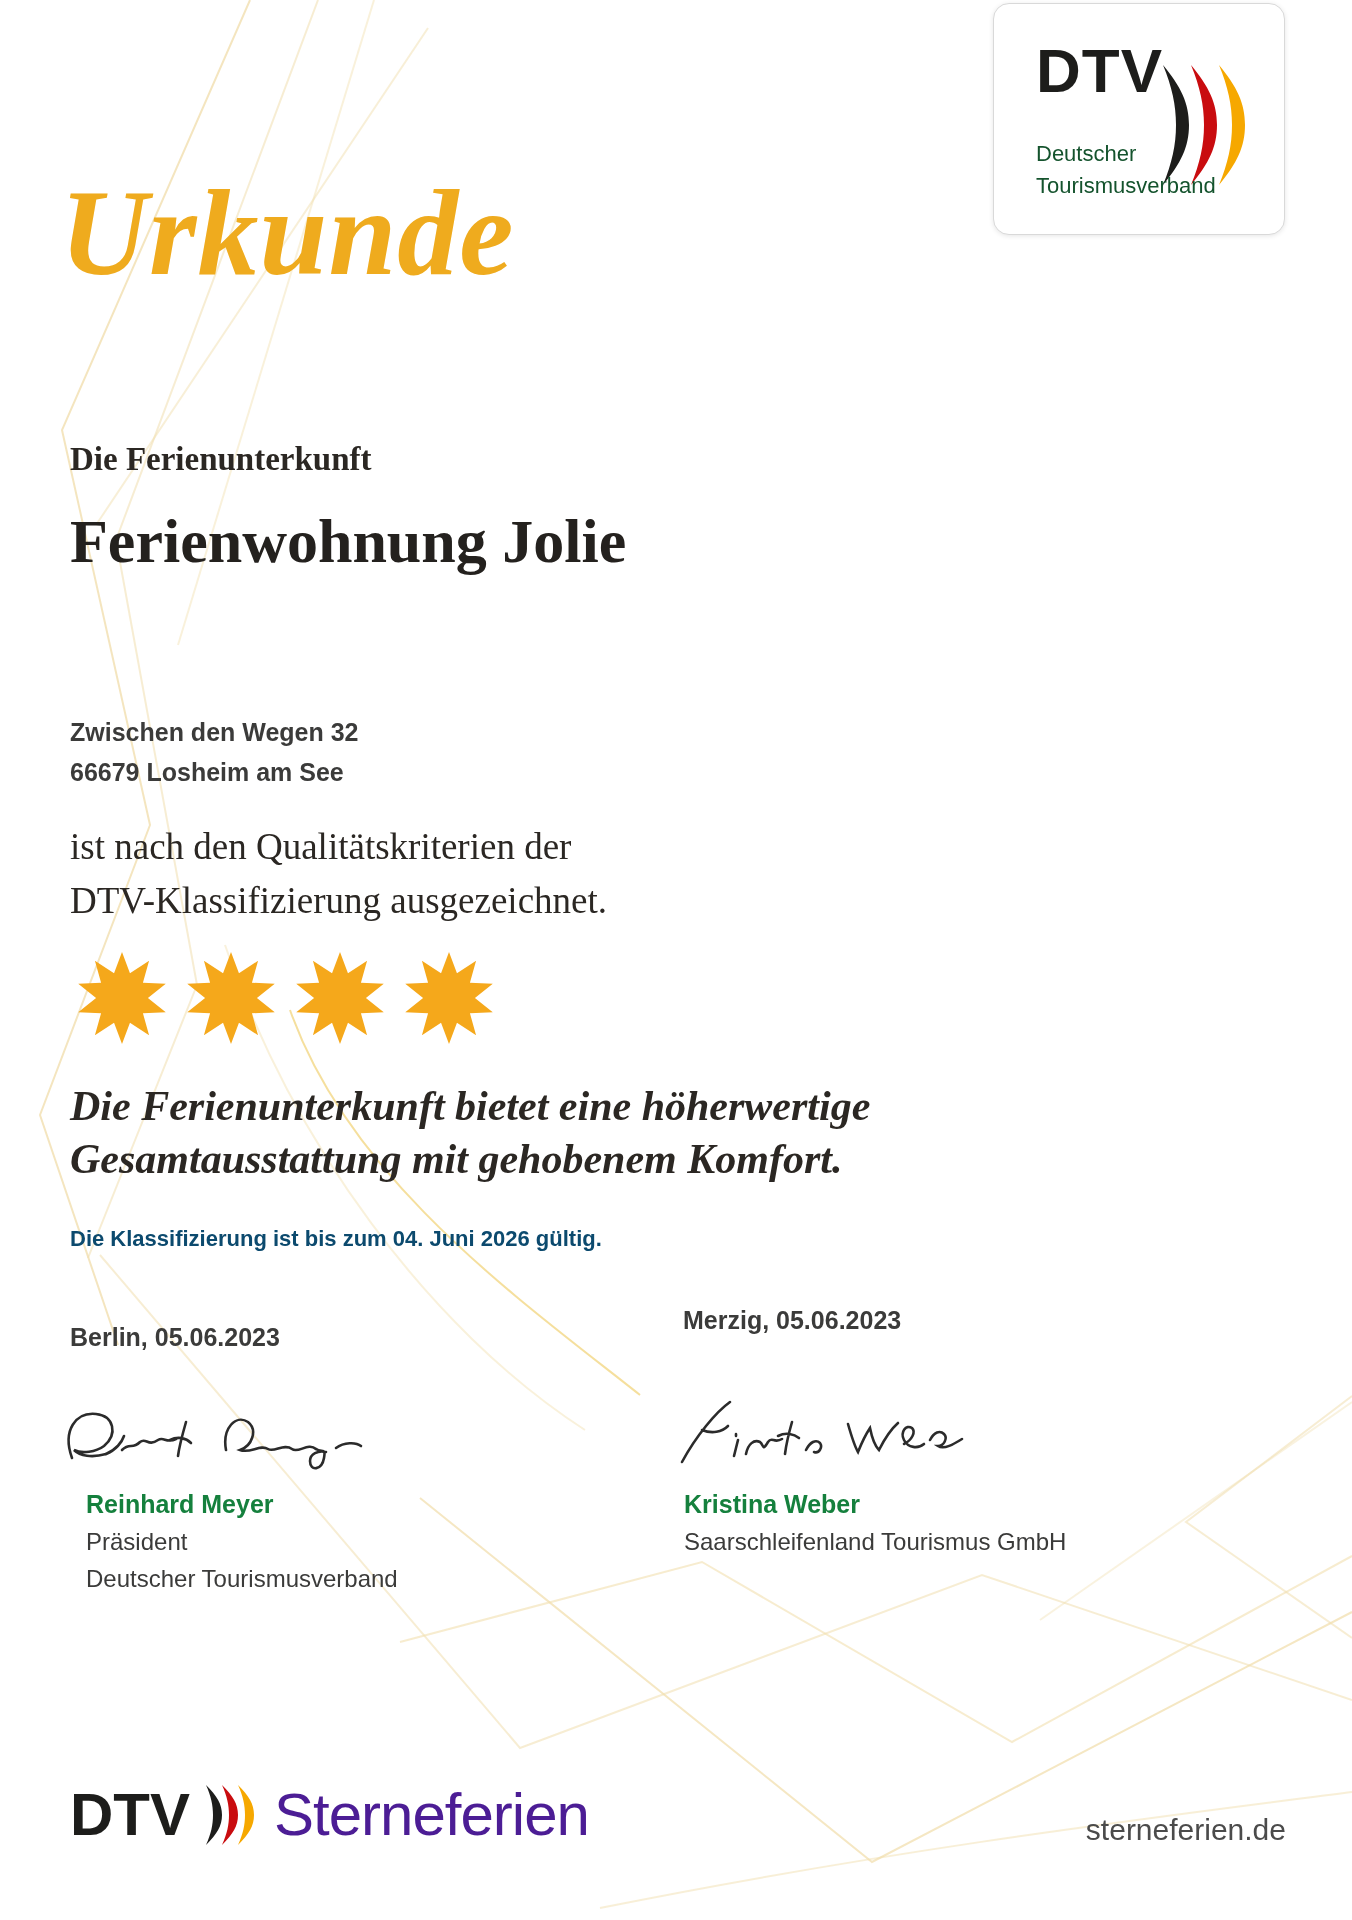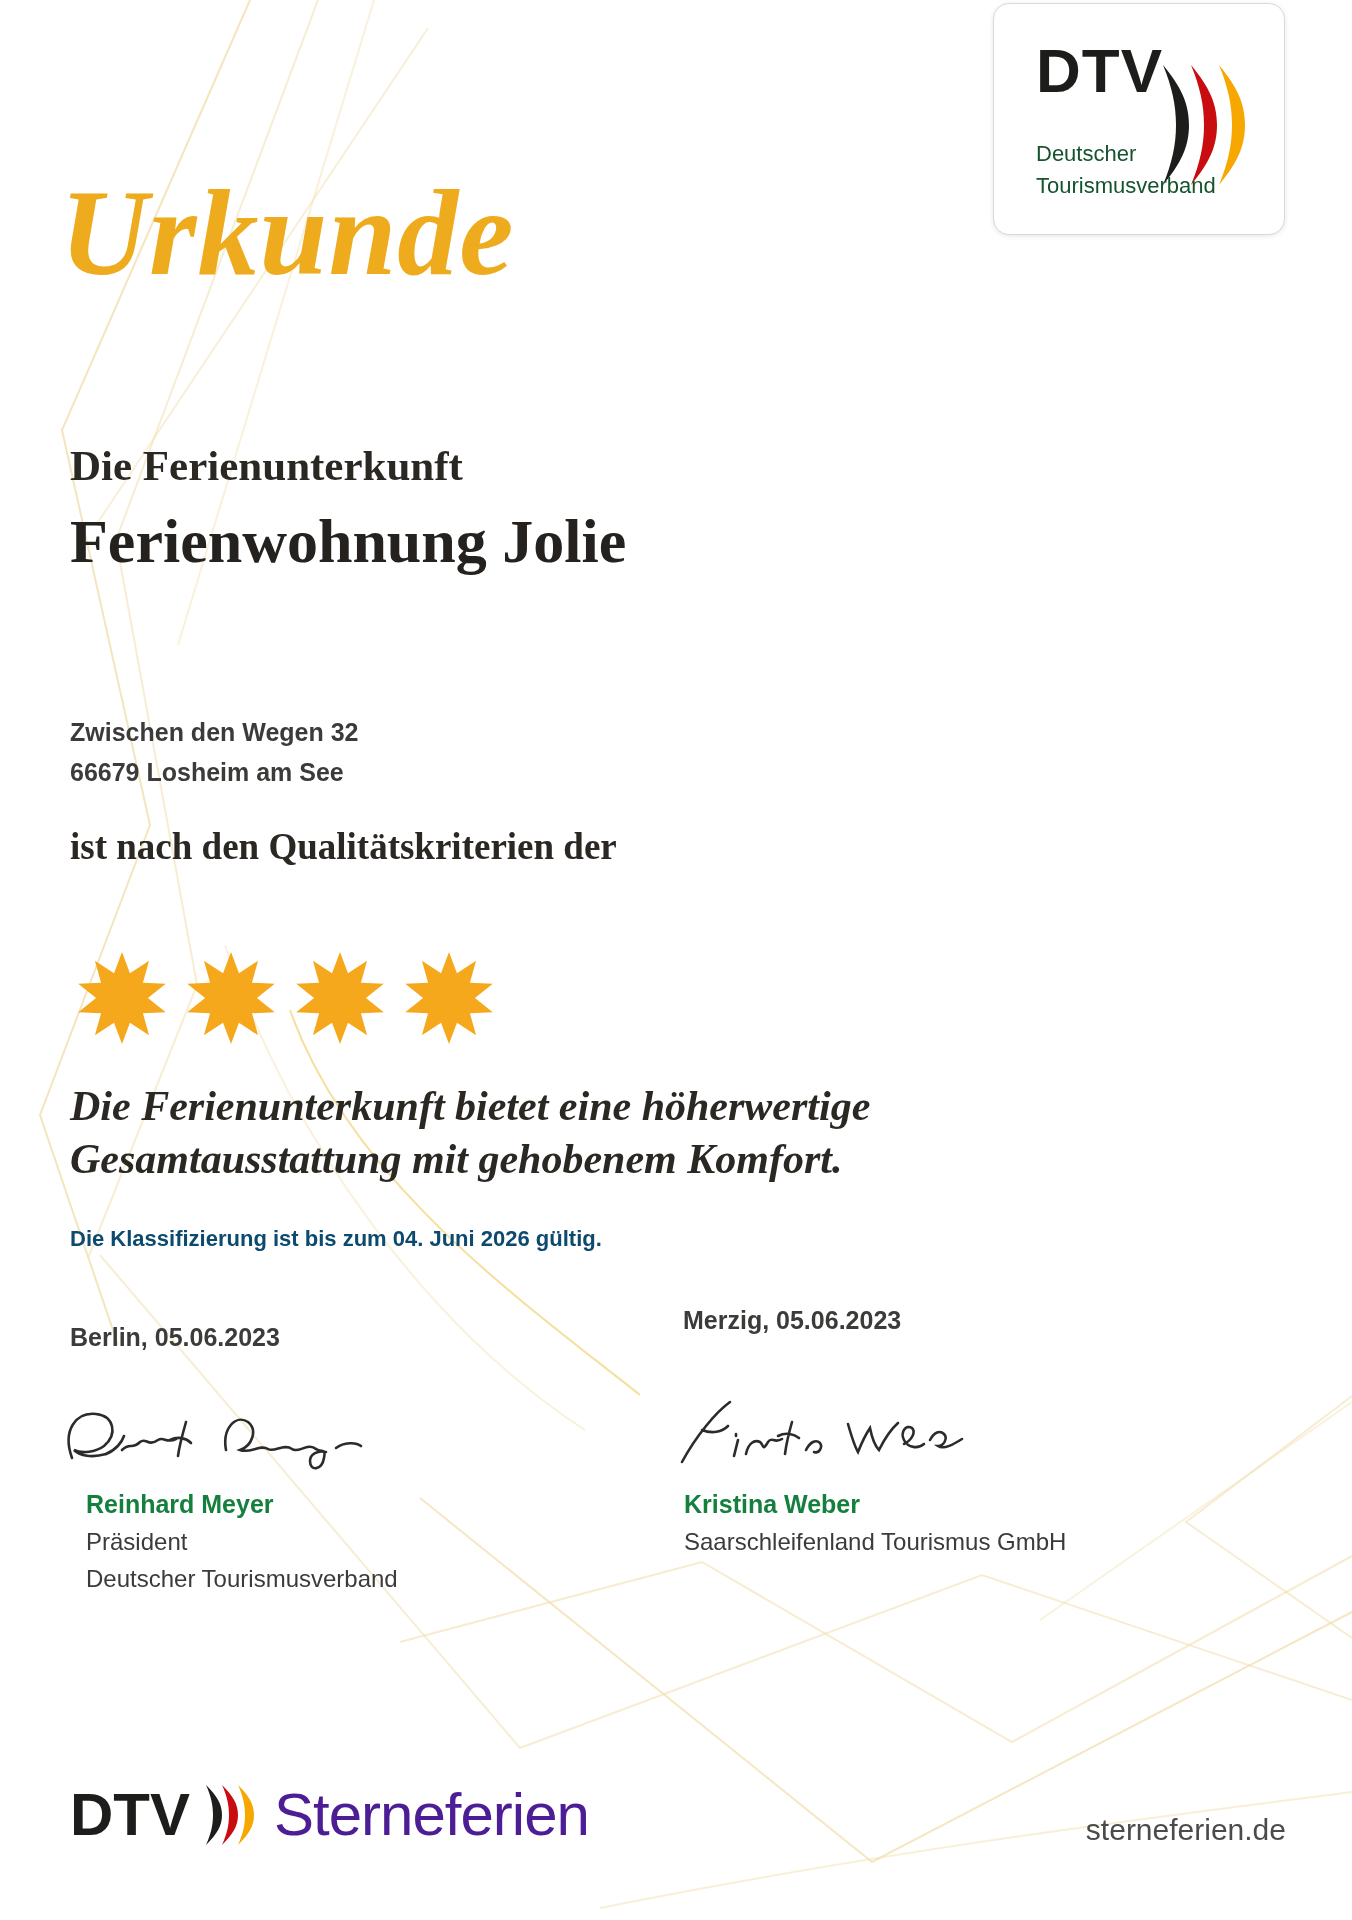--- a/index.html
+++ b/index.html
@@ -11,24 +11,24 @@
   
   .logo-box{position:absolute;left:993px;top:3px;width:290px;height:230px;background:#fff;
             border:1px solid #d9d9d9;border-radius:16px;box-shadow:0 1px 5px rgba(0,0,0,.10);z-index:2;}
   .logo-brand{position:absolute;left:42px;top:36px;font-weight:700;font-size:62px;color:#1d1d1b;letter-spacing:1px;line-height:1;}
   .logo-chevrons{position:absolute;left:165px;top:60px;}
   .logo-org{position:absolute;left:42px;top:134px;font-size:22px;color:#14532d;line-height:32px;}
 
   
   .title{left:60px;top:172px;font-family:"Liberation Serif",serif;font-style:italic;font-weight:600;
          font-size:122px;line-height:1;color:#efab1e;letter-spacing:1px;}
-  .intro{left:70px;top:440px;font-family:"Liberation Serif",serif;font-weight:600;font-size:43px;line-height:1.2;}
+  .intro{left:70px;top:440px;font-family:"Liberation Serif",serif;font-weight:600;font-size:33px;line-height:1.2;}
   .property{left:70px;top:504px;font-family:"Liberation Serif",serif;font-weight:700;font-size:62px;line-height:1.2;color:#24211e;}
   .address{left:70px;top:712px;font-weight:700;font-size:25px;color:#3b3b3a;line-height:40px;}
-  .award{left:70px;top:820px;font-family:"Liberation Serif",serif;font-weight:700;font-size:37px;line-height:54px;}
+  .award{left:70px;top:820px;font-family:"Liberation Serif",serif;font-weight:400;font-size:37px;line-height:54px;}
   .stars{left:74px;top:950px;display:flex;gap:13px;}
   .star{width:96px;height:96px;display:block;}
   .desc{left:70px;top:1080px;font-family:"Liberation Serif",serif;font-style:italic;font-weight:600;
         font-size:42px;line-height:53px;}
   .validity{left:70px;top:1226px;font-weight:700;font-size:22px;color:#0c4a6e;line-height:1.2;}
   .date{font-weight:700;font-size:25px;color:#3b3b3a;line-height:1.2;}
   .date-left{left:70px;top:1322px;}
   .date-right{left:683px;top:1305px;}
 
   .sig-svg{position:absolute;z-index:1;}
@@ -86,20 +86,21 @@
   <div class="abs intro">Die Ferienunterkunft</div>
   <div class="abs property">Ferienwohnung Jolie</div>
 
   <div class="abs address">
     <div>Zwischen den Wegen 32</div>
     <div>66679 Losheim am See</div>
   </div>
 
   <div class="abs award">
     <div>ist nach den Qualitätskriterien der</div>
+    <div>DTV-Klassifizierung ausgezeichnet.</div>
   </div>
 
   <div class="abs stars">
   <svg class="star" viewBox="0 0 100 100">
     <polygon points="50,2 58.3,24.3 78.2,11.2 71.8,34.1 95.6,35.2 77,50 95.6,64.8 71.8,65.9 78.2,88.8 58.3,75.7 50,98 41.7,75.7 21.8,88.8 28.2,65.9 4.4,64.8 23,50 4.4,35.2 28.2,34.1 21.8,11.2 41.7,24.3" fill="#F5A81B"></polygon>
   </svg>
 
   <svg class="star" viewBox="0 0 100 100">
     <polygon points="50,2 58.3,24.3 78.2,11.2 71.8,34.1 95.6,35.2 77,50 95.6,64.8 71.8,65.9 78.2,88.8 58.3,75.7 50,98 41.7,75.7 21.8,88.8 28.2,65.9 4.4,64.8 23,50 4.4,35.2 28.2,34.1 21.8,11.2 41.7,24.3" fill="#F5A81B"></polygon>
   </svg>

